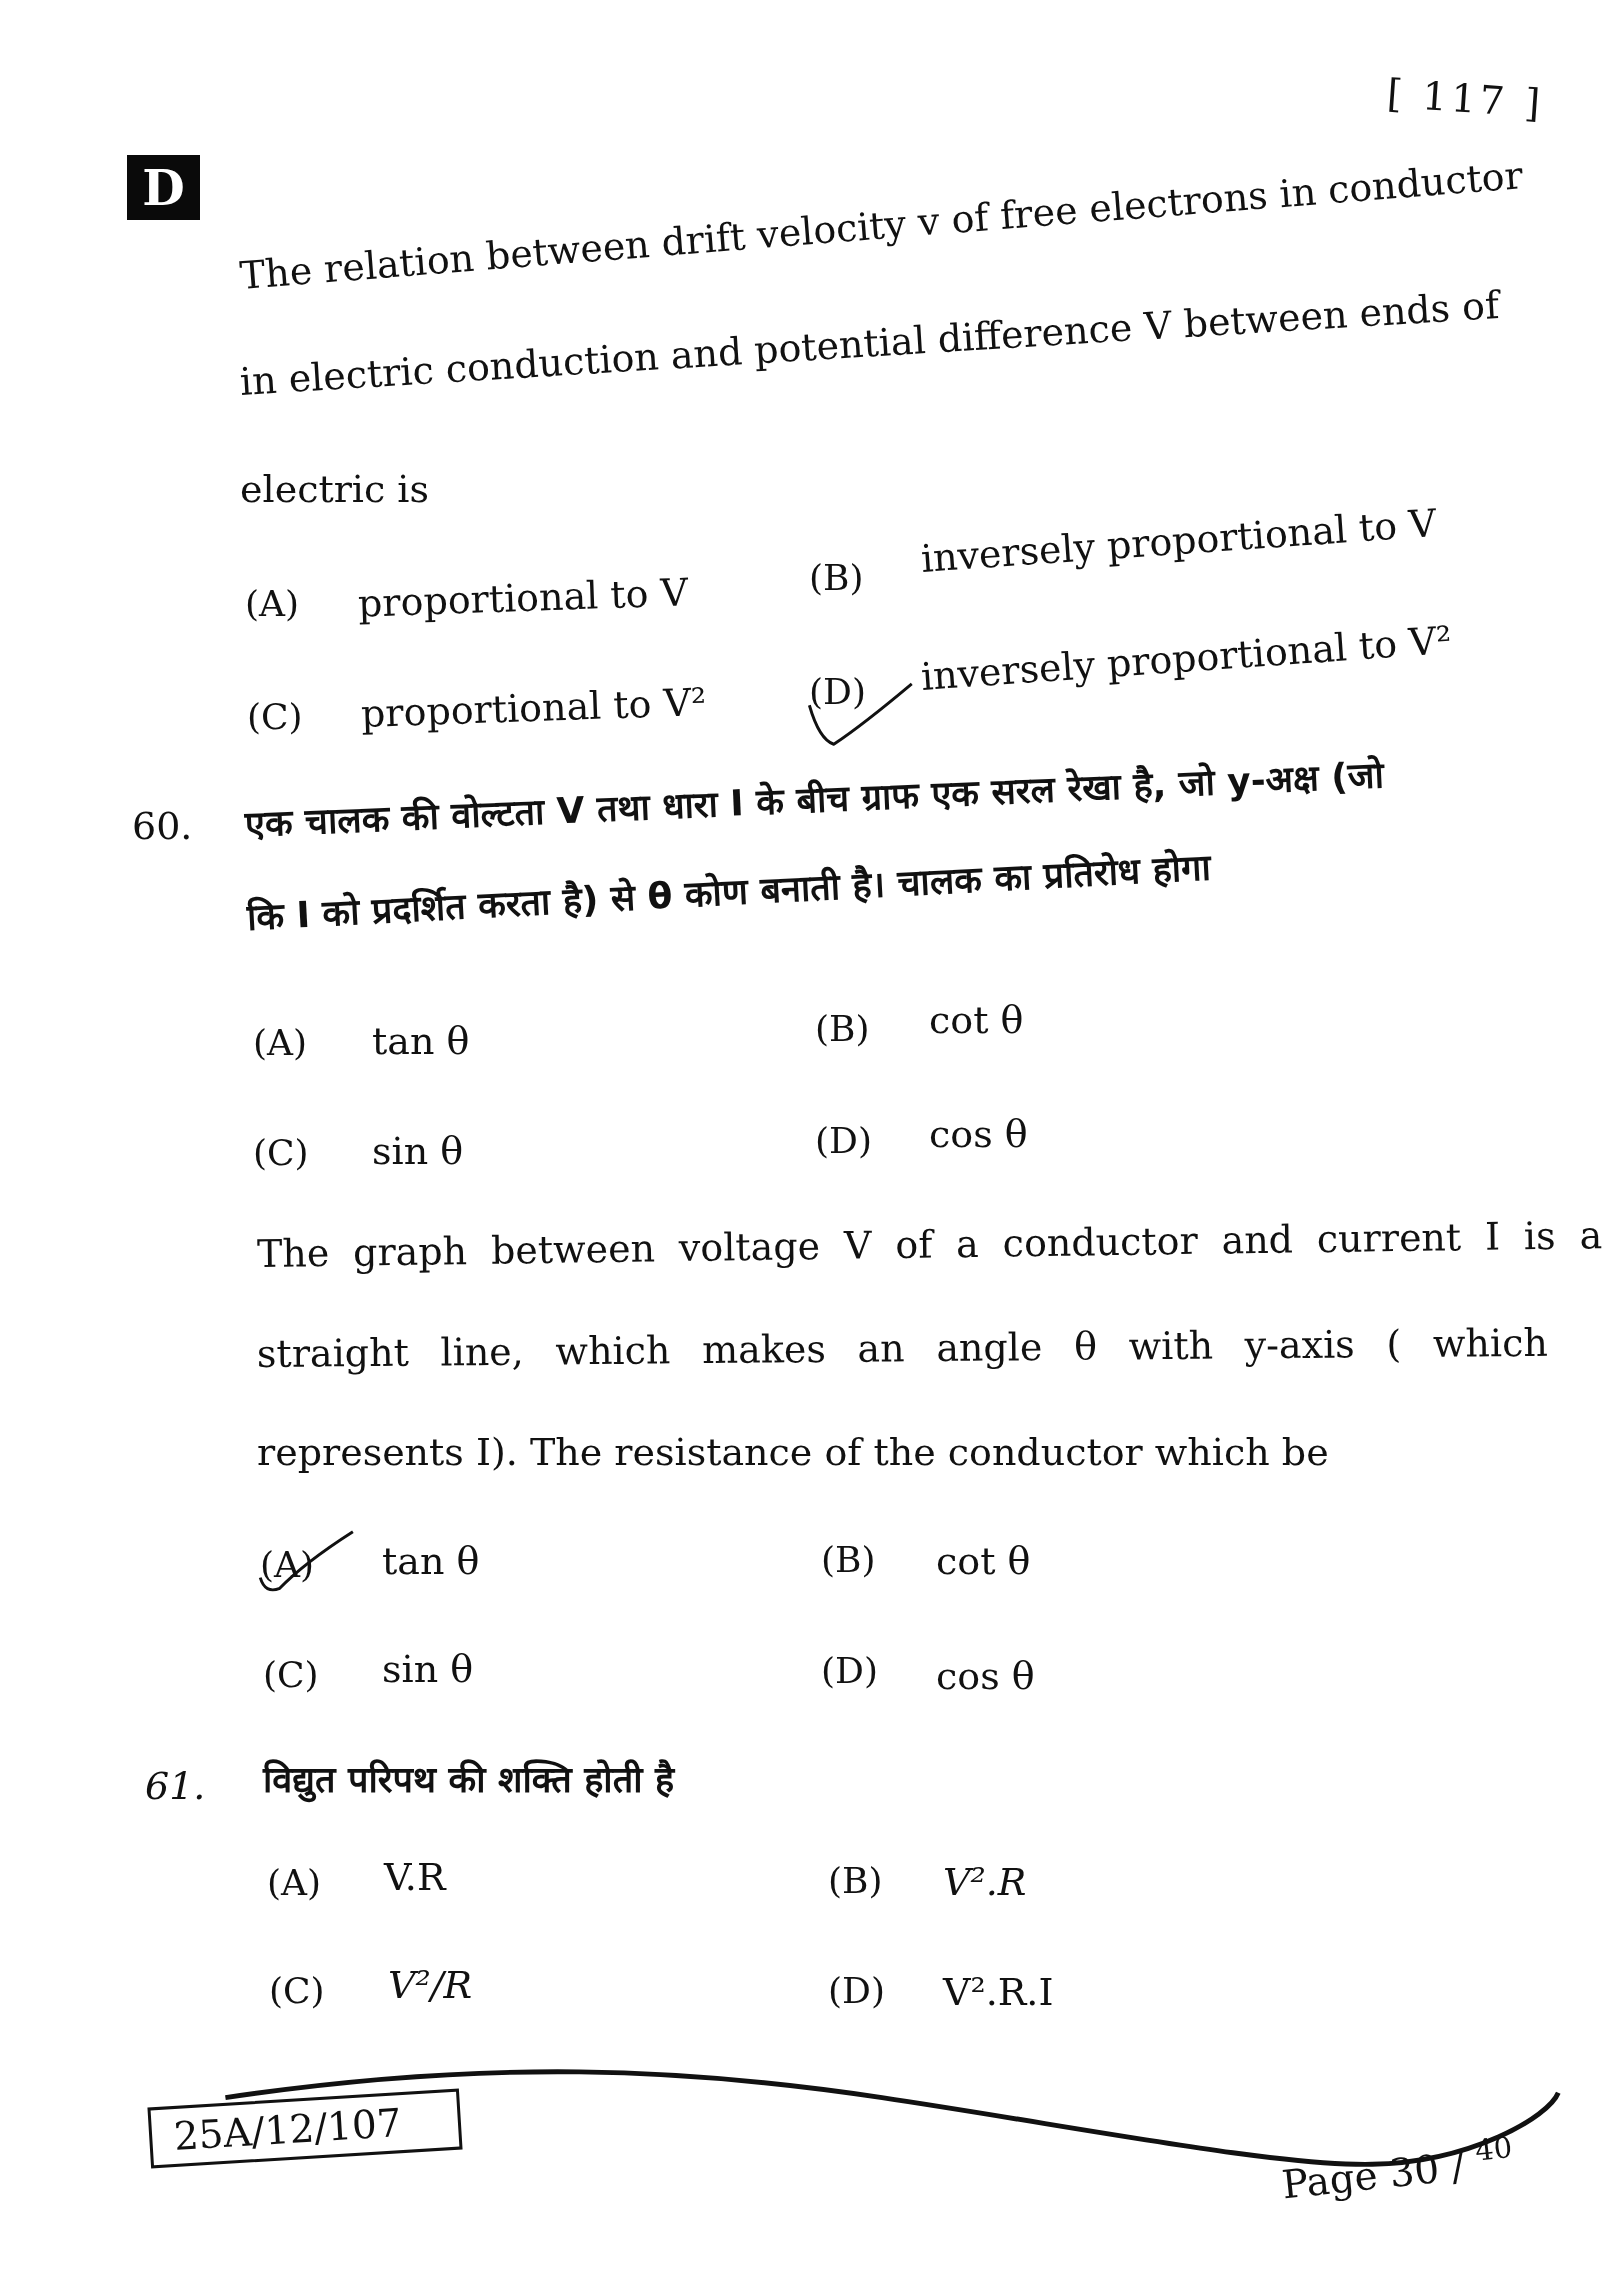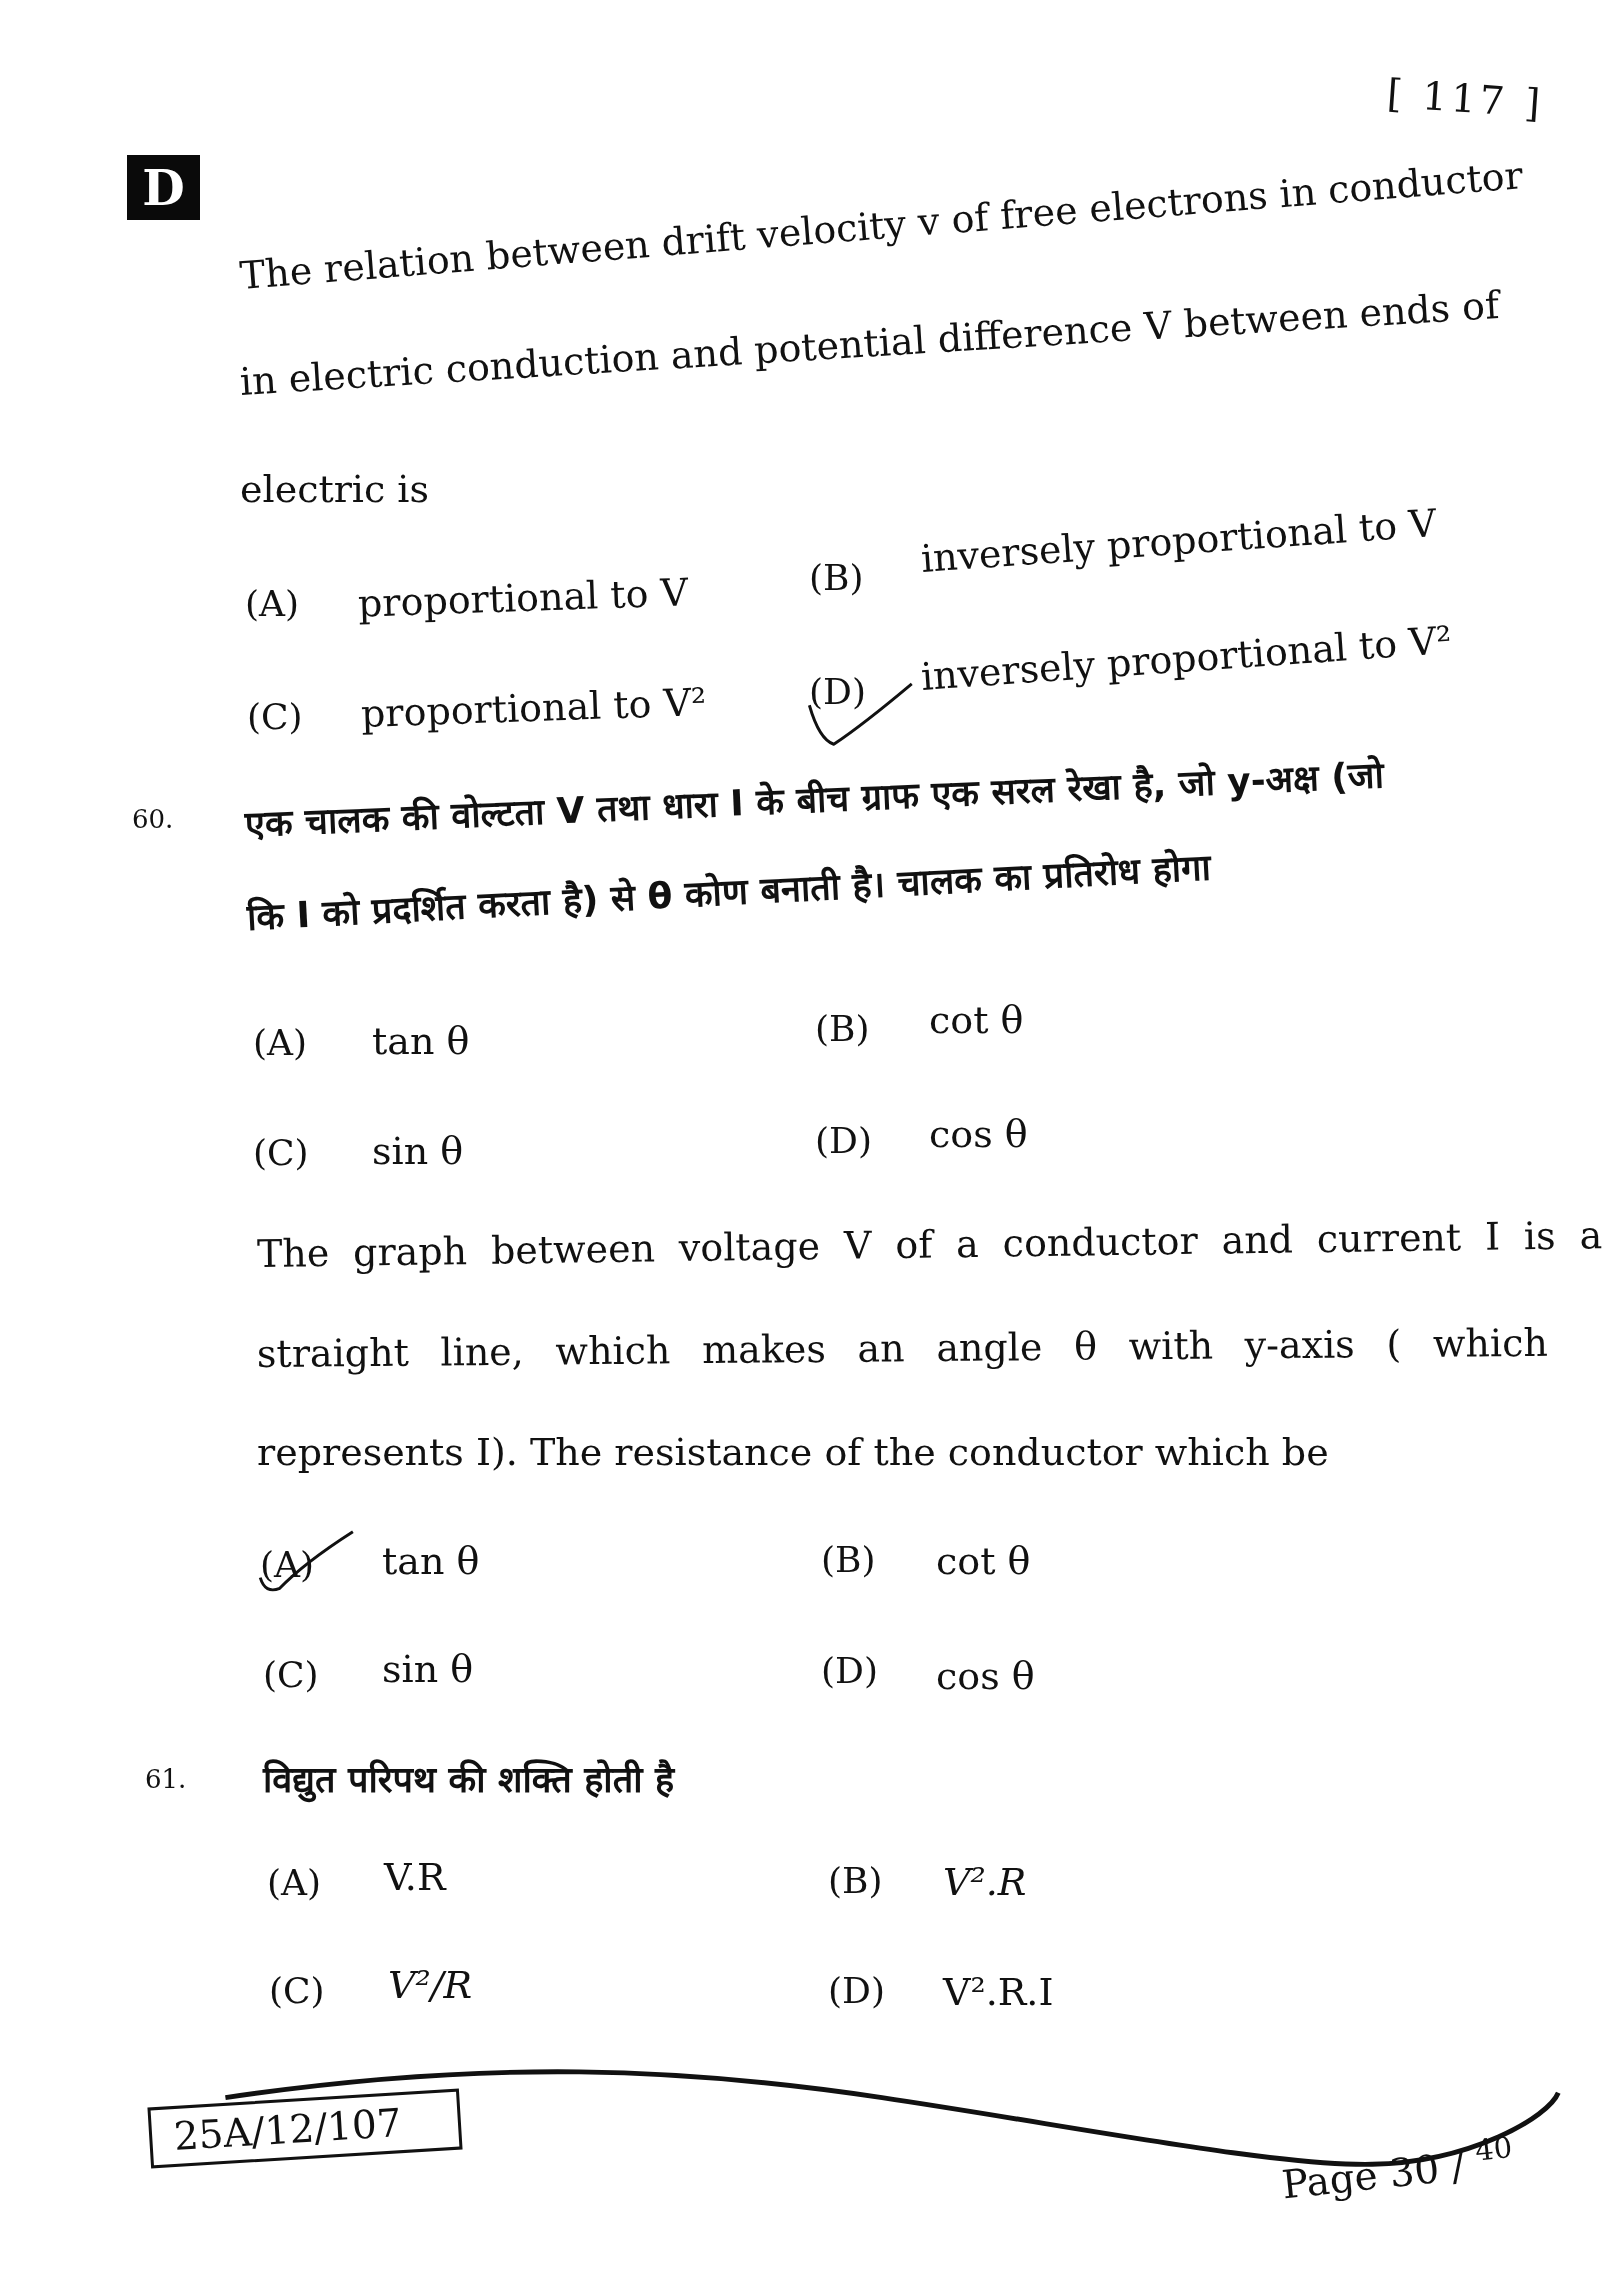--- a/index.html
+++ b/index.html
@@ -10,21 +10,21 @@
   }
   .abs { position: absolute; }
   .page-num { left: 1387px; top: 76px; font-size: 39px; letter-spacing: 3.9px; transform: rotate(4deg); }
   .series-box {
     left: 127px; top: 155px; width: 73px; height: 65px; background: #0a0a0a; color: #fff;
     font-weight: bold; font-size: 49px; display: flex; align-items: center; justify-content: center;
   }
   .para { font-size: 38px; line-height: 39px; white-space: nowrap; }
   .opt-label { font-size: 36px; }
   .opt-text { font-size: 38px; white-space: nowrap; }
-  .q-num { font-size: 26px; }
+  .q-num { font-size: 38px; }
   .hindi { font-family: "DejaVu Sans", "Liberation Sans", sans-serif; font-weight: bold; font-size: 36px; white-space: nowrap; }
   .tick { stroke: #111; stroke-width: 3; fill: none; }
   .footer-code {
     left: 149px; top: 2098px; width: 312px; height: 61px; border: 3.9px solid #111;
     transform: rotate(-3.5deg); font-size: 39px; display: flex; align-items: center; padding-left: 21.6px;
     box-sizing: border-box;
   }
   .footer-page { left: 1281px; top: 2142px; font-size: 39px; transform: rotate(-6deg); white-space: nowrap; }
   .footer-page .tot { font-size: 29px; vertical-align: 0.6em; }
 </style>
@@ -72,21 +72,21 @@
   <path class="tick" d="M5 55 Q 10 72 25 66 Q 50 40 100 8"></path>
 </svg>
 <div class="abs opt-text" style="left:382px; top:1539px;">tan θ</div>
 <div class="abs opt-label" style="left:821px; top:1539px;">(B)</div>
 <div class="abs opt-text" style="left:936px; top:1539px;">cot θ</div>
 <div class="abs opt-label" style="left:263px; top:1654px;">(C)</div>
 <div class="abs opt-text" style="left:382px; top:1647px;">sin θ</div>
 <div class="abs opt-label" style="left:821px; top:1650px;">(D)</div>
 <div class="abs opt-text" style="left:936px; top:1654px;">cos θ</div>
 
-<div class="abs q-num" style="left:145px; top:1764px;">61.</div>
+<div class="abs q-num" style="left:145px; top:1764px;font-style:italic;">61.</div>
 <div class="abs hindi" style="left:263px; top:1754px;">विद्युत परिपथ की शक्ति होती है</div>
 
 <div class="abs opt-label" style="left:267px; top:1862px;">(A)</div>
 <div class="abs opt-text" style="left:384px; top:1855px; ">V.R</div>
 <div class="abs opt-label" style="left:828px; top:1860px;">(B)</div>
 <div class="abs opt-text" style="left:943px; top:1860px; font-style:italic;">V².R</div>
 <div class="abs opt-label" style="left:269px; top:1970px;">(C)</div>
 <div class="abs opt-text" style="left:388px; top:1963px; font-style:italic;">V²/R</div>
 <div class="abs opt-label" style="left:828px; top:1970px;">(D)</div>
 <div class="abs opt-text" style="left:943px; top:1970px; ">V².R.I</div>

